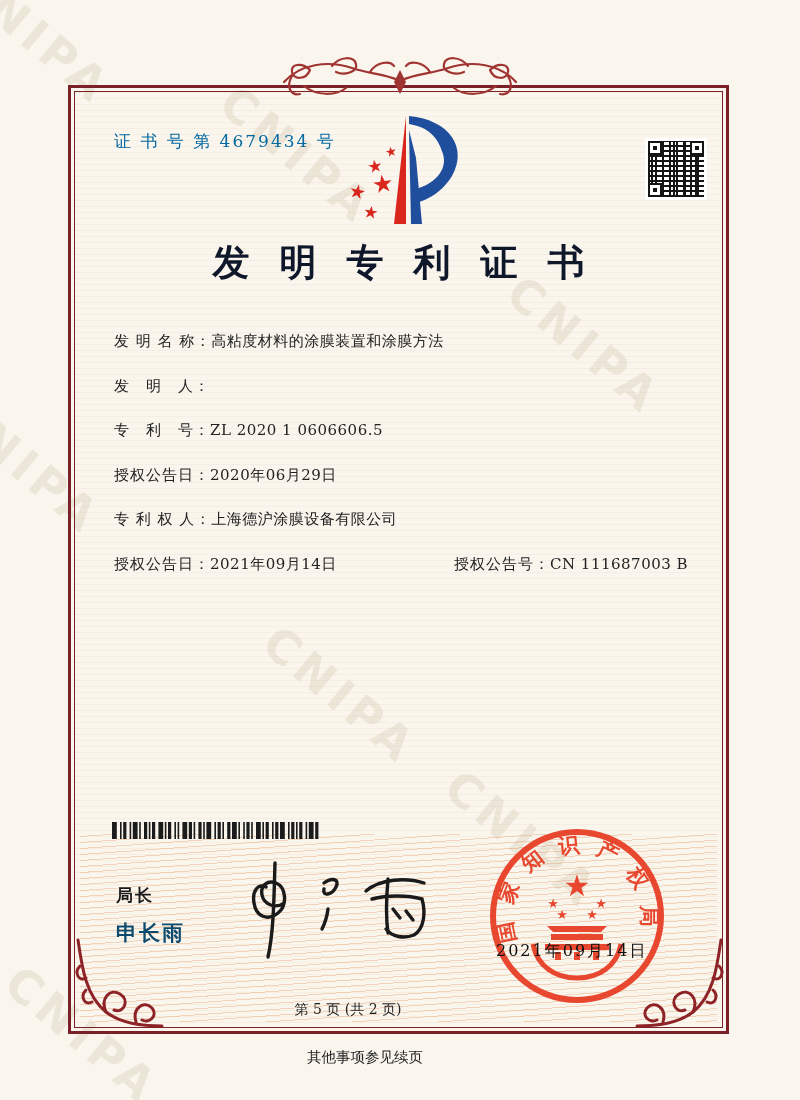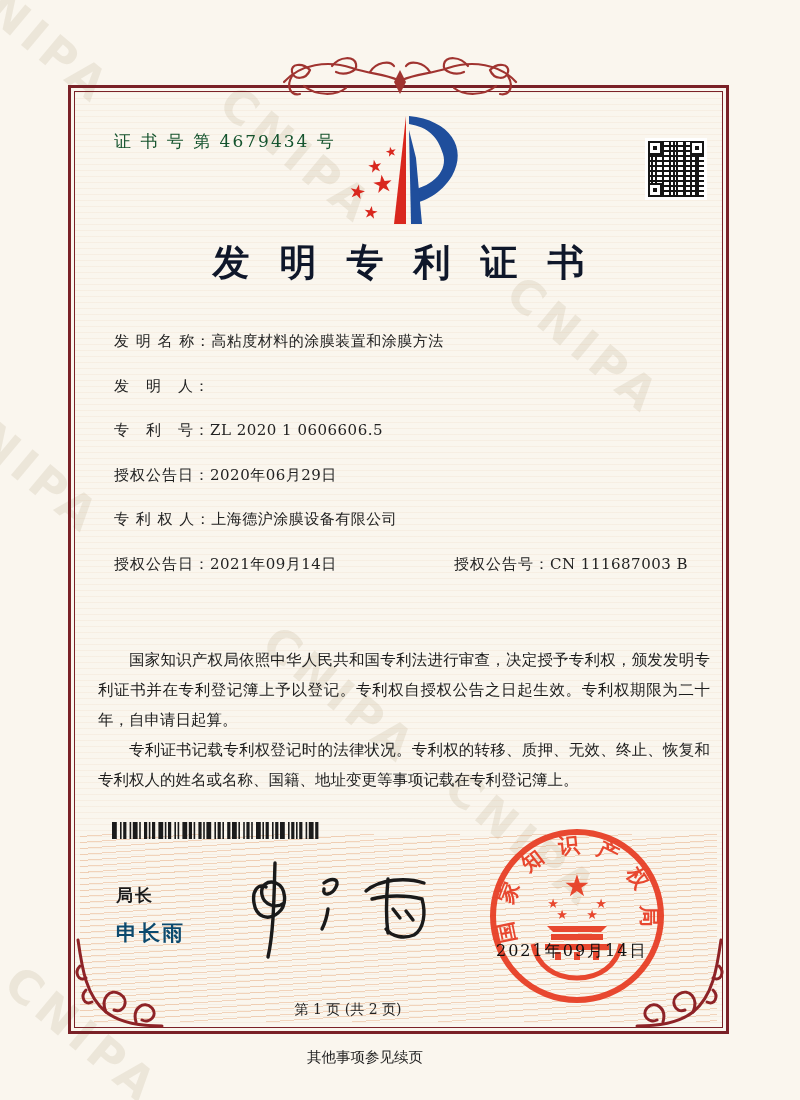--- a/index.html
+++ b/index.html
@@ -24,21 +24,21 @@
   
   .frame{position:absolute;left:68px;top:85px;width:661px;height:949px;
          border:3px solid #7a2127;box-sizing:border-box;z-index:2;}
   .frame-inner{position:absolute;inset:3px;border:1px solid #7a2127;
          background:repeating-linear-gradient(180deg,rgba(219,168,126,0.10) 0 1px,rgba(0,0,0,0) 1px 6px);}
   .wave-band{position:absolute;left:5px;right:5px;bottom:5px;height:188px;
          background:repeating-linear-gradient(176deg,rgba(228,158,108,0.0) 0 2px,rgba(228,158,108,0.40) 2px 3px,rgba(0,0,0,0) 3px 6px);}
 
   .abs{position:absolute;z-index:3;}
 
-  .cert-no{left:114px;top:130px;font-size:17px;letter-spacing:2px;color:#14532d;}
+  .cert-no{left:114px;top:130px;font-size:17px;letter-spacing:2px;color:#0369a1;}
 
   .logo{left:338px;top:110px;width:140px;height:122px;}
   .qr{left:645px;top:138px;width:62px;height:62px;background:#fff;padding:3px;
       box-sizing:border-box;}
   .qr-inner{position:relative;width:100%;height:100%;
       background:
         repeating-linear-gradient(90deg,#151515 0 2px,rgba(0,0,0,0) 2px 7px),
         repeating-linear-gradient(0deg,#151515 0 2px,rgba(0,0,0,0) 2px 5px),
         repeating-linear-gradient(90deg,rgba(0,0,0,0) 0 3px,#151515 3px 5px,rgba(0,0,0,0) 5px 11px);}
   .finder{position:absolute;width:14px;height:14px;background:#151515;}
@@ -175,24 +175,20 @@
       <span class="lab">专 利 权 人：</span><span class="val">上海德沪涂膜设备有限公司</span>
     </div>
     <div class="frow frow2">
       <span class="lab">授权公告日：</span><span class="val">2021年09月14日</span>
       <span class="pair2">
         <span class="lab">授权公告号：</span><span class="val">CN 111687003 B</span>
       </span>
     </div>
   </div>
 
-  <div class="abs paras">
-    <p>国家知识产权局依照中华人民共和国专利法进行审查，决定授予专利权，颁发发明专利证书并在专利登记簿上予以登记。专利权自授权公告之日起生效。专利权期限为二十年，自申请日起算。</p>
-    <p>专利证书记载专利权登记时的法律状况。专利权的转移、质押、无效、终止、恢复和专利权人的姓名或名称、国籍、地址变更等事项记载在专利登记簿上。</p>
-  </div>
 
   <svg class="abs barcode" viewBox="0 0 130 17" preserveAspectRatio="none">
     <g fill="#1b1b1b">
       <rect x="0" y="0" width="3" height="17"></rect>
         <rect x="5" y="0" width="1" height="17"></rect>
       <rect x="7" y="0" width="2" height="17"></rect>
         <rect x="11" y="0" width="1" height="17"></rect>
       <rect x="13" y="0" width="3" height="17"></rect>
         <rect x="17" y="0" width="1" height="17"></rect>
       <rect x="20" y="0" width="2" height="17"></rect>
@@ -272,16 +268,16 @@
         <rect x="68" y="126" width="6" height="8"></rect>
         <rect x="87" y="126" width="6" height="8"></rect>
         <rect x="106" y="126" width="6" height="8"></rect>
       </g>
       <path d="M46,118 C50,140 68,152 90,152 C112,152 130,140 134,118" fill="none" stroke="#e73b22" stroke-width="5"></path>
     </g>
   </svg>
 
   <div class="abs seal-date">2021年09月14日</div>
 
-  <div class="abs page-info">第 1 页 (共 2 页)</div>
+  <div class="abs page-info">第 5 页 (共 2 页)</div>
   <div class="abs continuation">其他事项参见续页</div>
 
 </div>
 
 </body></html>

